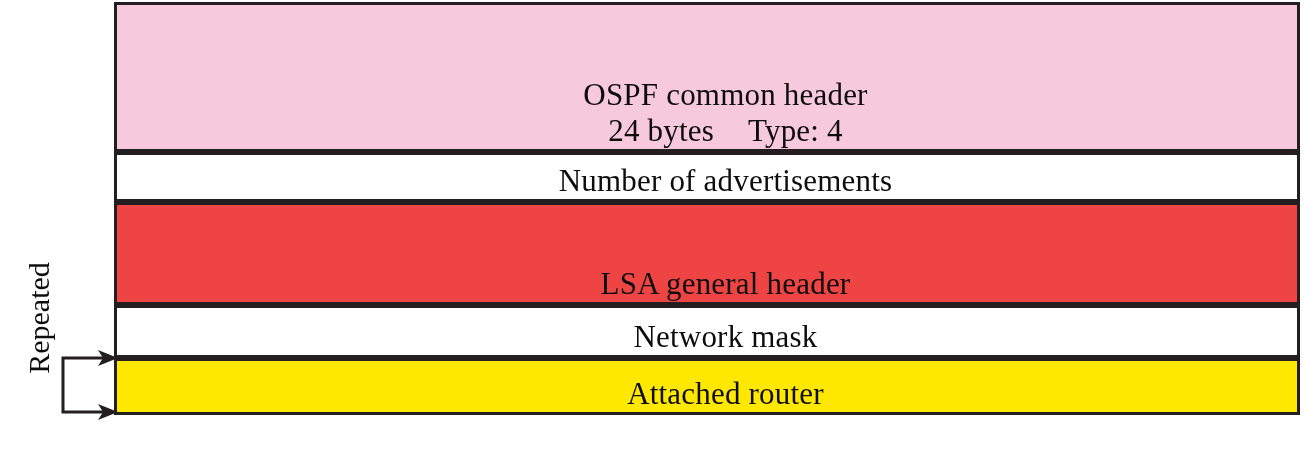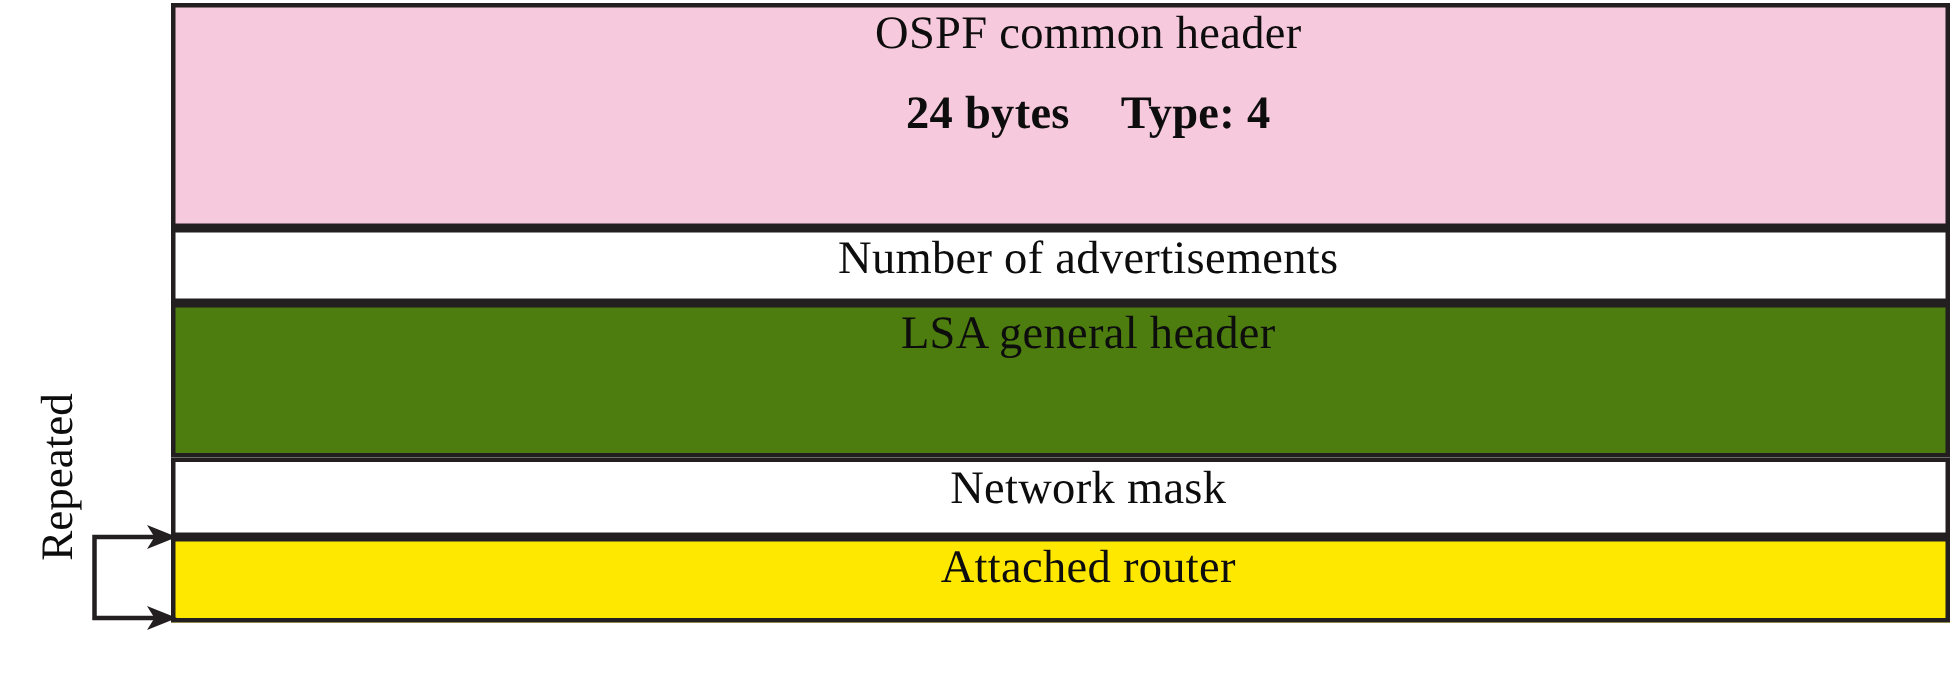--- a/index.html
+++ b/index.html
@@ -17,56 +17,55 @@
   }
 
   
   .field-box {
     position: absolute;
     left: 114px;
     width: 1186px;
     box-sizing: border-box;
     border: 3px solid #231f20;
     display: flex;
-    align-items: flex-start;
+    align-items: flex-end;
     justify-content: center;
     text-align: center;
     color: #0d0d0d;
     line-height: 1.12;
     padding-left: 37px;
   }
   .field-box .lines {
     display: block;
     font-size: 31px;
     letter-spacing: 0.2px;
   }
   .field-box .line2 {
     display: block;
-    margin-top: 18px;
-    font-weight: bold;
+    margin-top: 2px;
   }
   .gap-wide {
     display: inline-block;
     width: 34px;
   }
 
   #box-ospf-header {
     top: 2px;
     height: 150px;
     background: #f7c9dd;
   }
   #box-num-adv {
     top: 152px;
     height: 50px;
     background: #ffffff;
   }
   #box-lsa-header {
     top: 202px;
     height: 103px;
-    background: #4d7c0f;
+    background: #ef4444;
   }
   #box-network-mask {
     top: 305px;
     height: 53px;
     background: #ffffff;
   }
   #box-attached-router {
     top: 358px;
     height: 57px;
     background: #ffe800;

